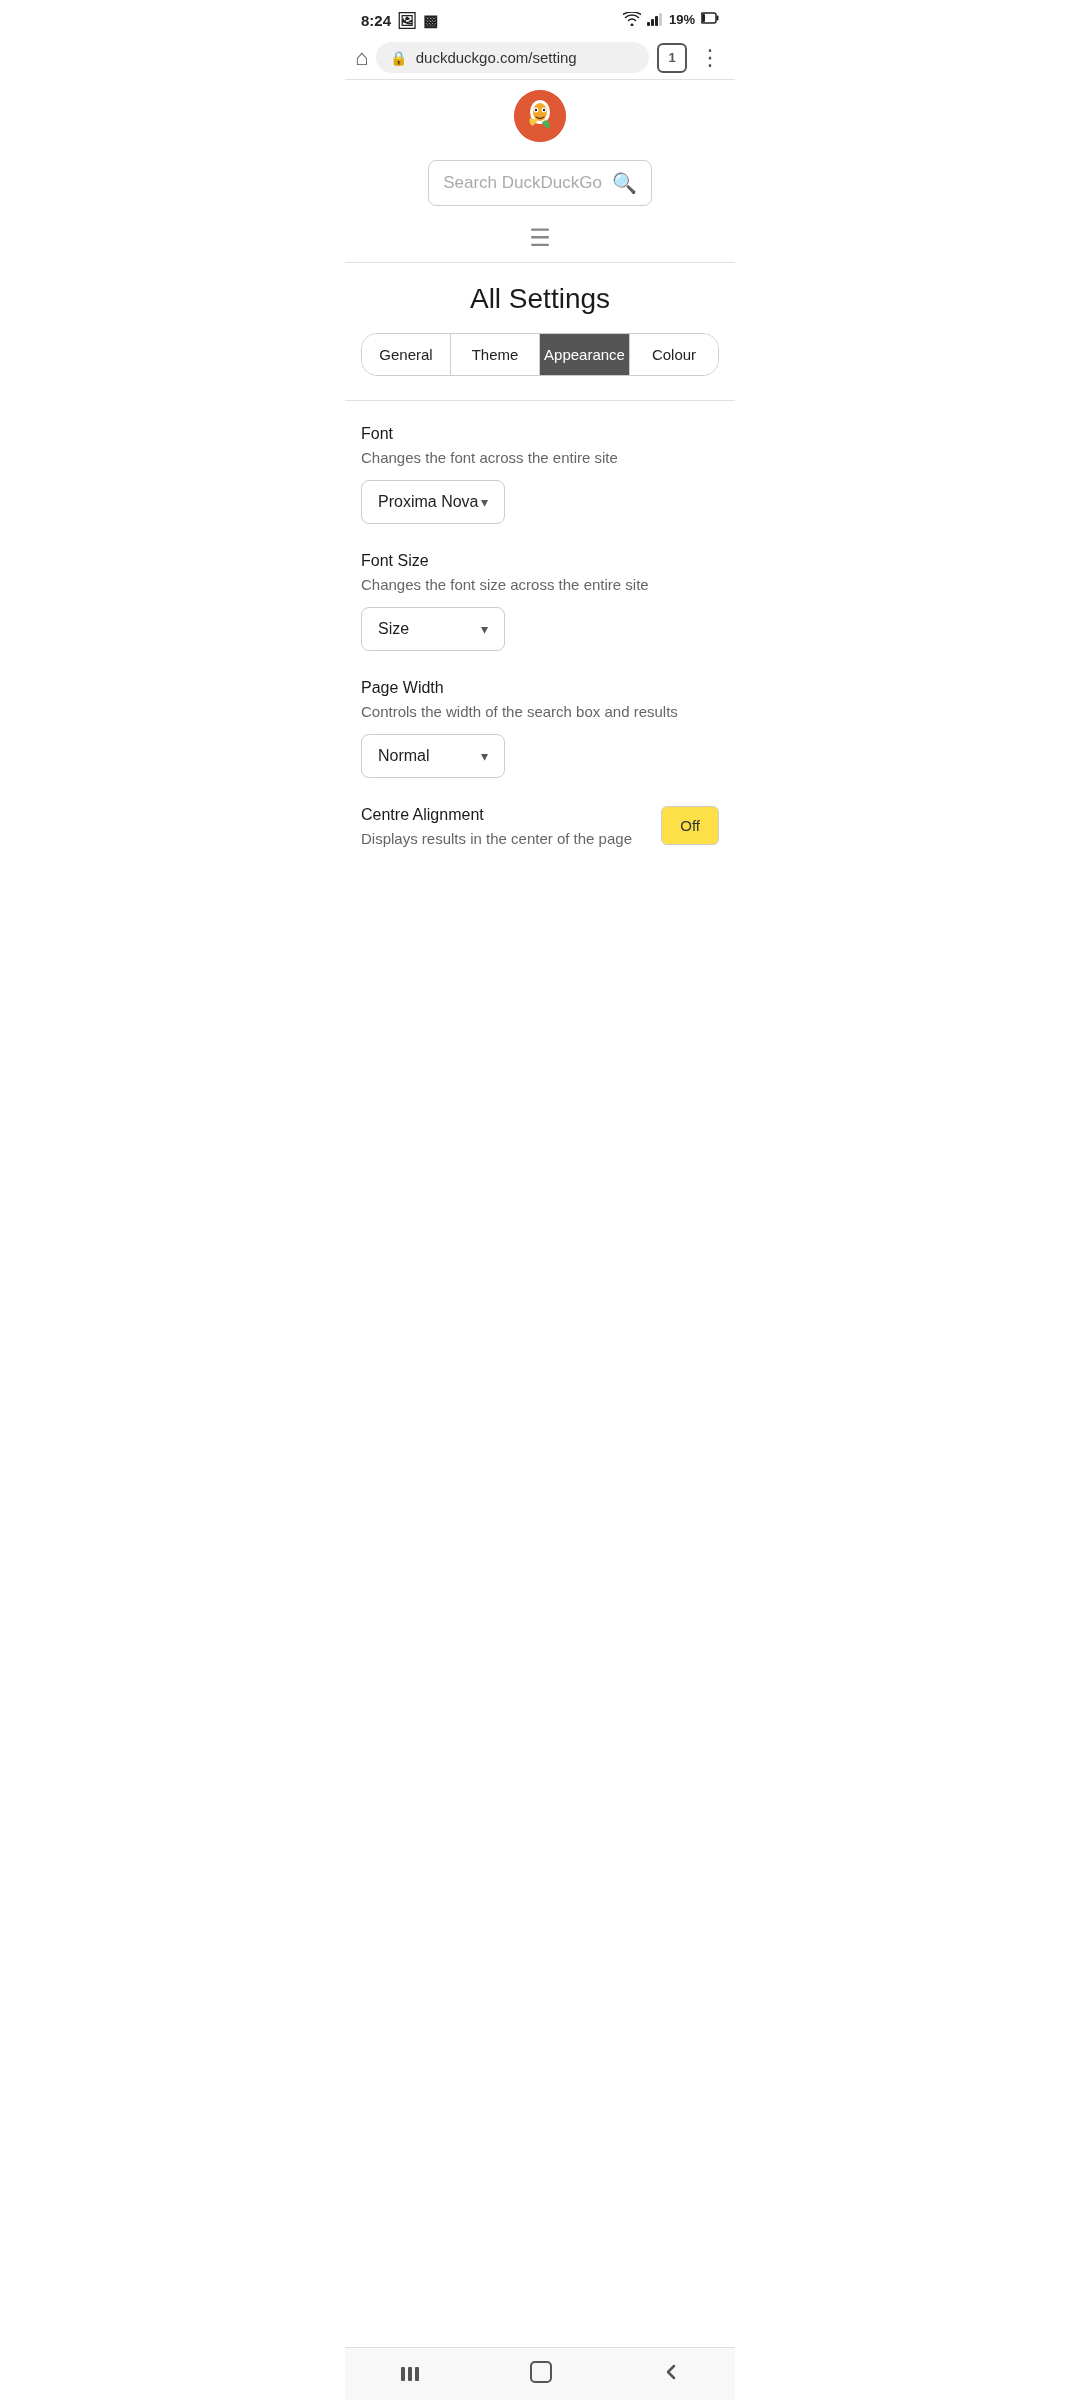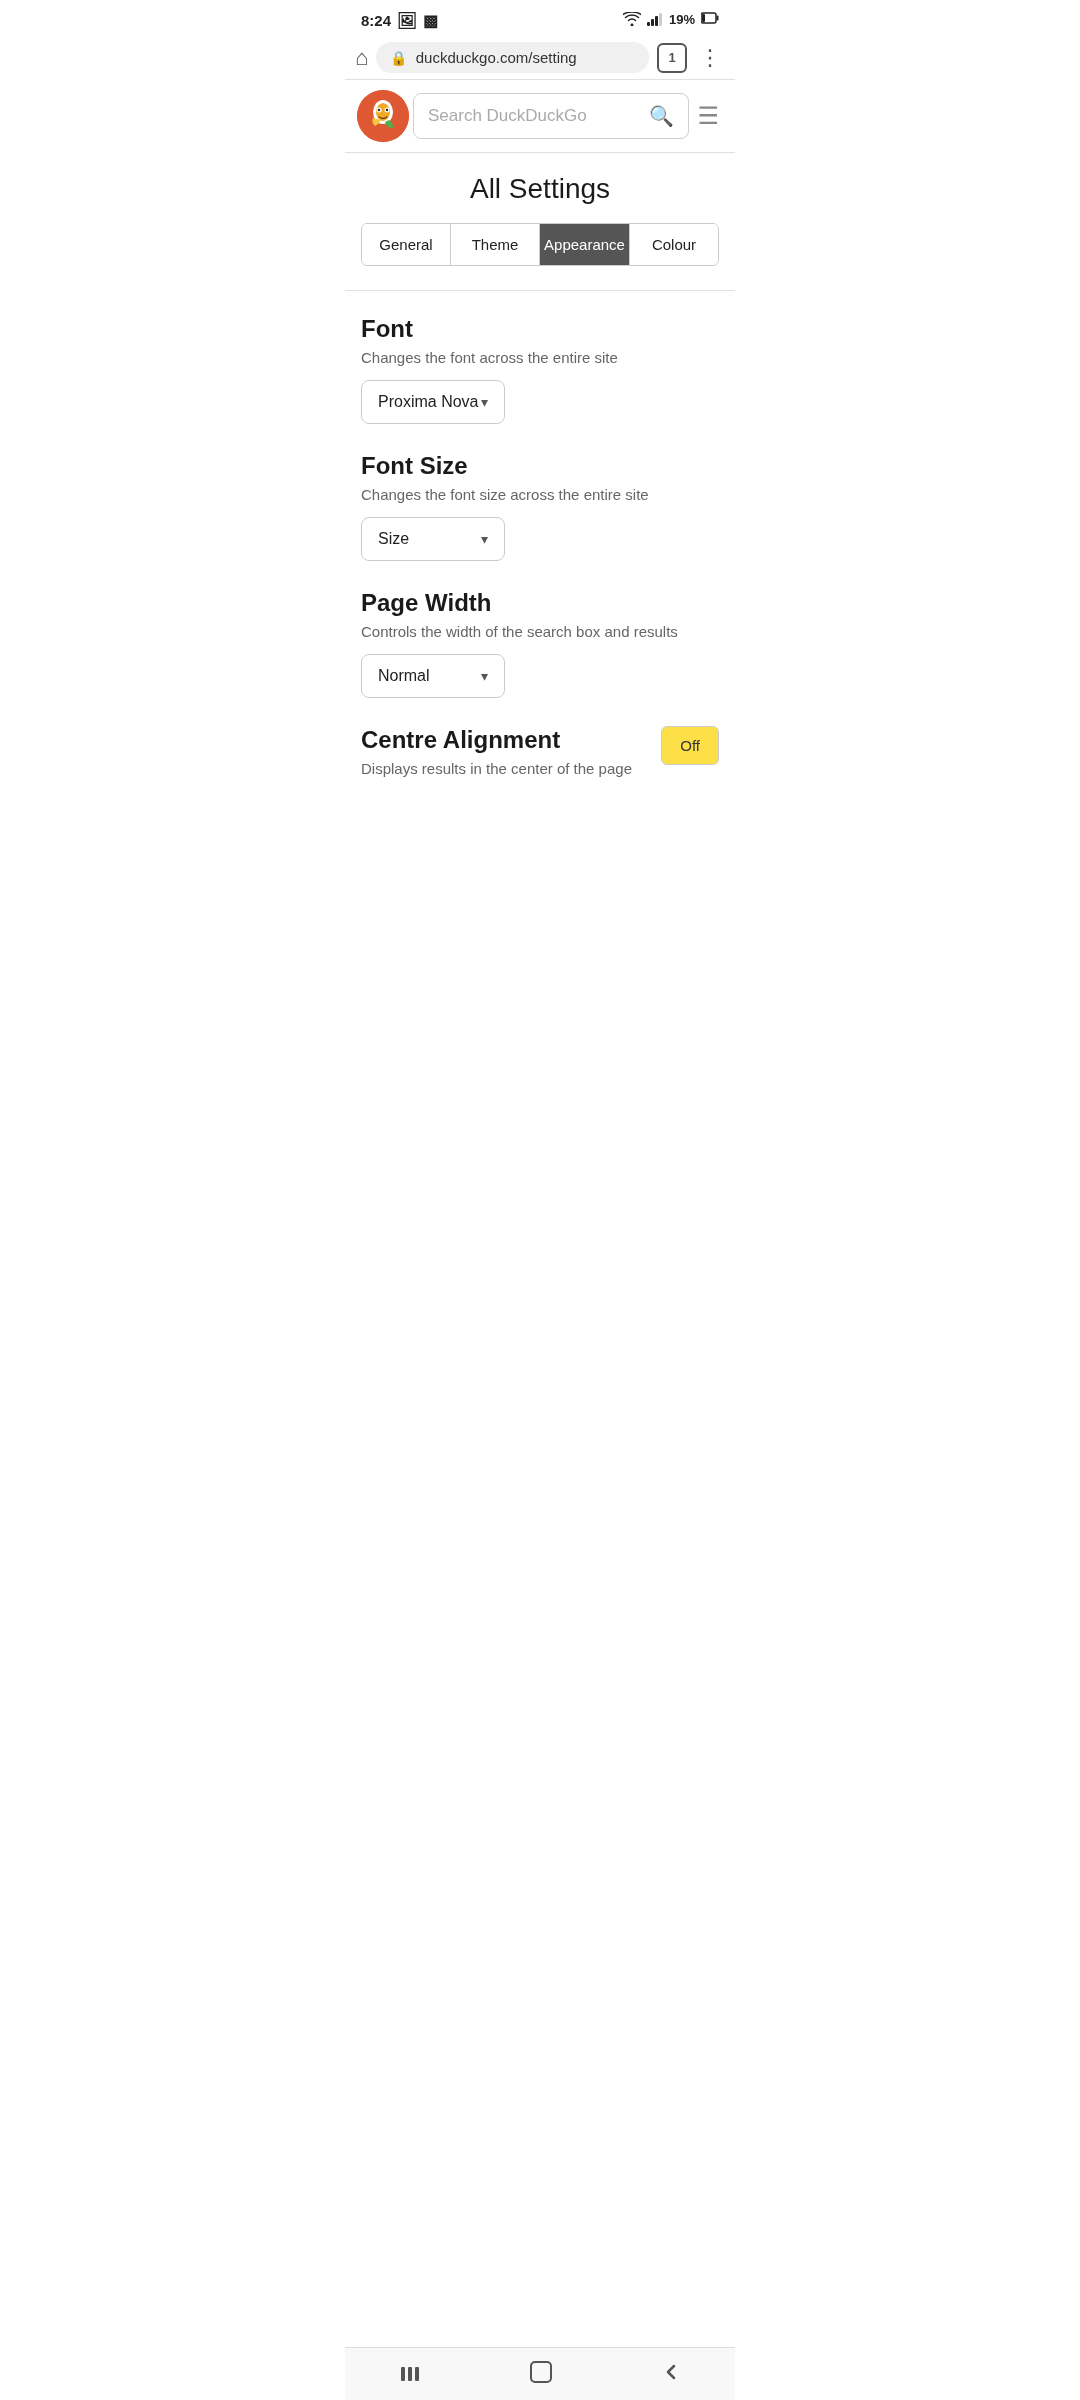--- a/index.html
+++ b/index.html
@@ -100,22 +100,23 @@
       cursor: pointer;
       padding: 0 4px;
     }
 
     
     .ddg-header {
       display: flex;
       align-items: center;
       padding: 10px 12px;
       background: #fff;
-      gap: 4px;
+      gap: 18px;
       border-bottom: 1px solid #e0e0e0;
+      flex-direction: column;
     }
 
     .ddg-logo {
       width: 52px;
       height: 52px;
       border-radius: 50%;
       background: #de5833;
       display: flex;
       align-items: center;
       justify-content: center;
@@ -162,21 +163,21 @@
       font-size: 28px;
       font-weight: 500;
       color: #1a1a1a;
       margin-bottom: 18px;
     }
 
     
     .tabs-container {
       display: flex;
       border: 1.5px solid #ccc;
-      border-radius: 6px;
+      border-radius: 16px;
       overflow: hidden;
       margin-bottom: 24px;
     }
 
     .tab-item {
       flex: 1;
       text-align: center;
       padding: 12px 4px;
       font-size: 15px;
       cursor: pointer;
@@ -201,22 +202,22 @@
       background: #e0e0e0;
       margin: 0 -16px 24px -16px;
     }
 
     
     .setting-section {
       margin-bottom: 28px;
     }
 
     .setting-title {
-      font-size: 24px;
-      font-weight: 700;
+      font-size: 16px;
+      font-weight: 400;
       color: #1a1a1a;
       margin-bottom: 4px;
     }
 
     .setting-desc {
       font-size: 15px;
       color: #666;
       margin-bottom: 12px;
       line-height: 1.4;
     }

